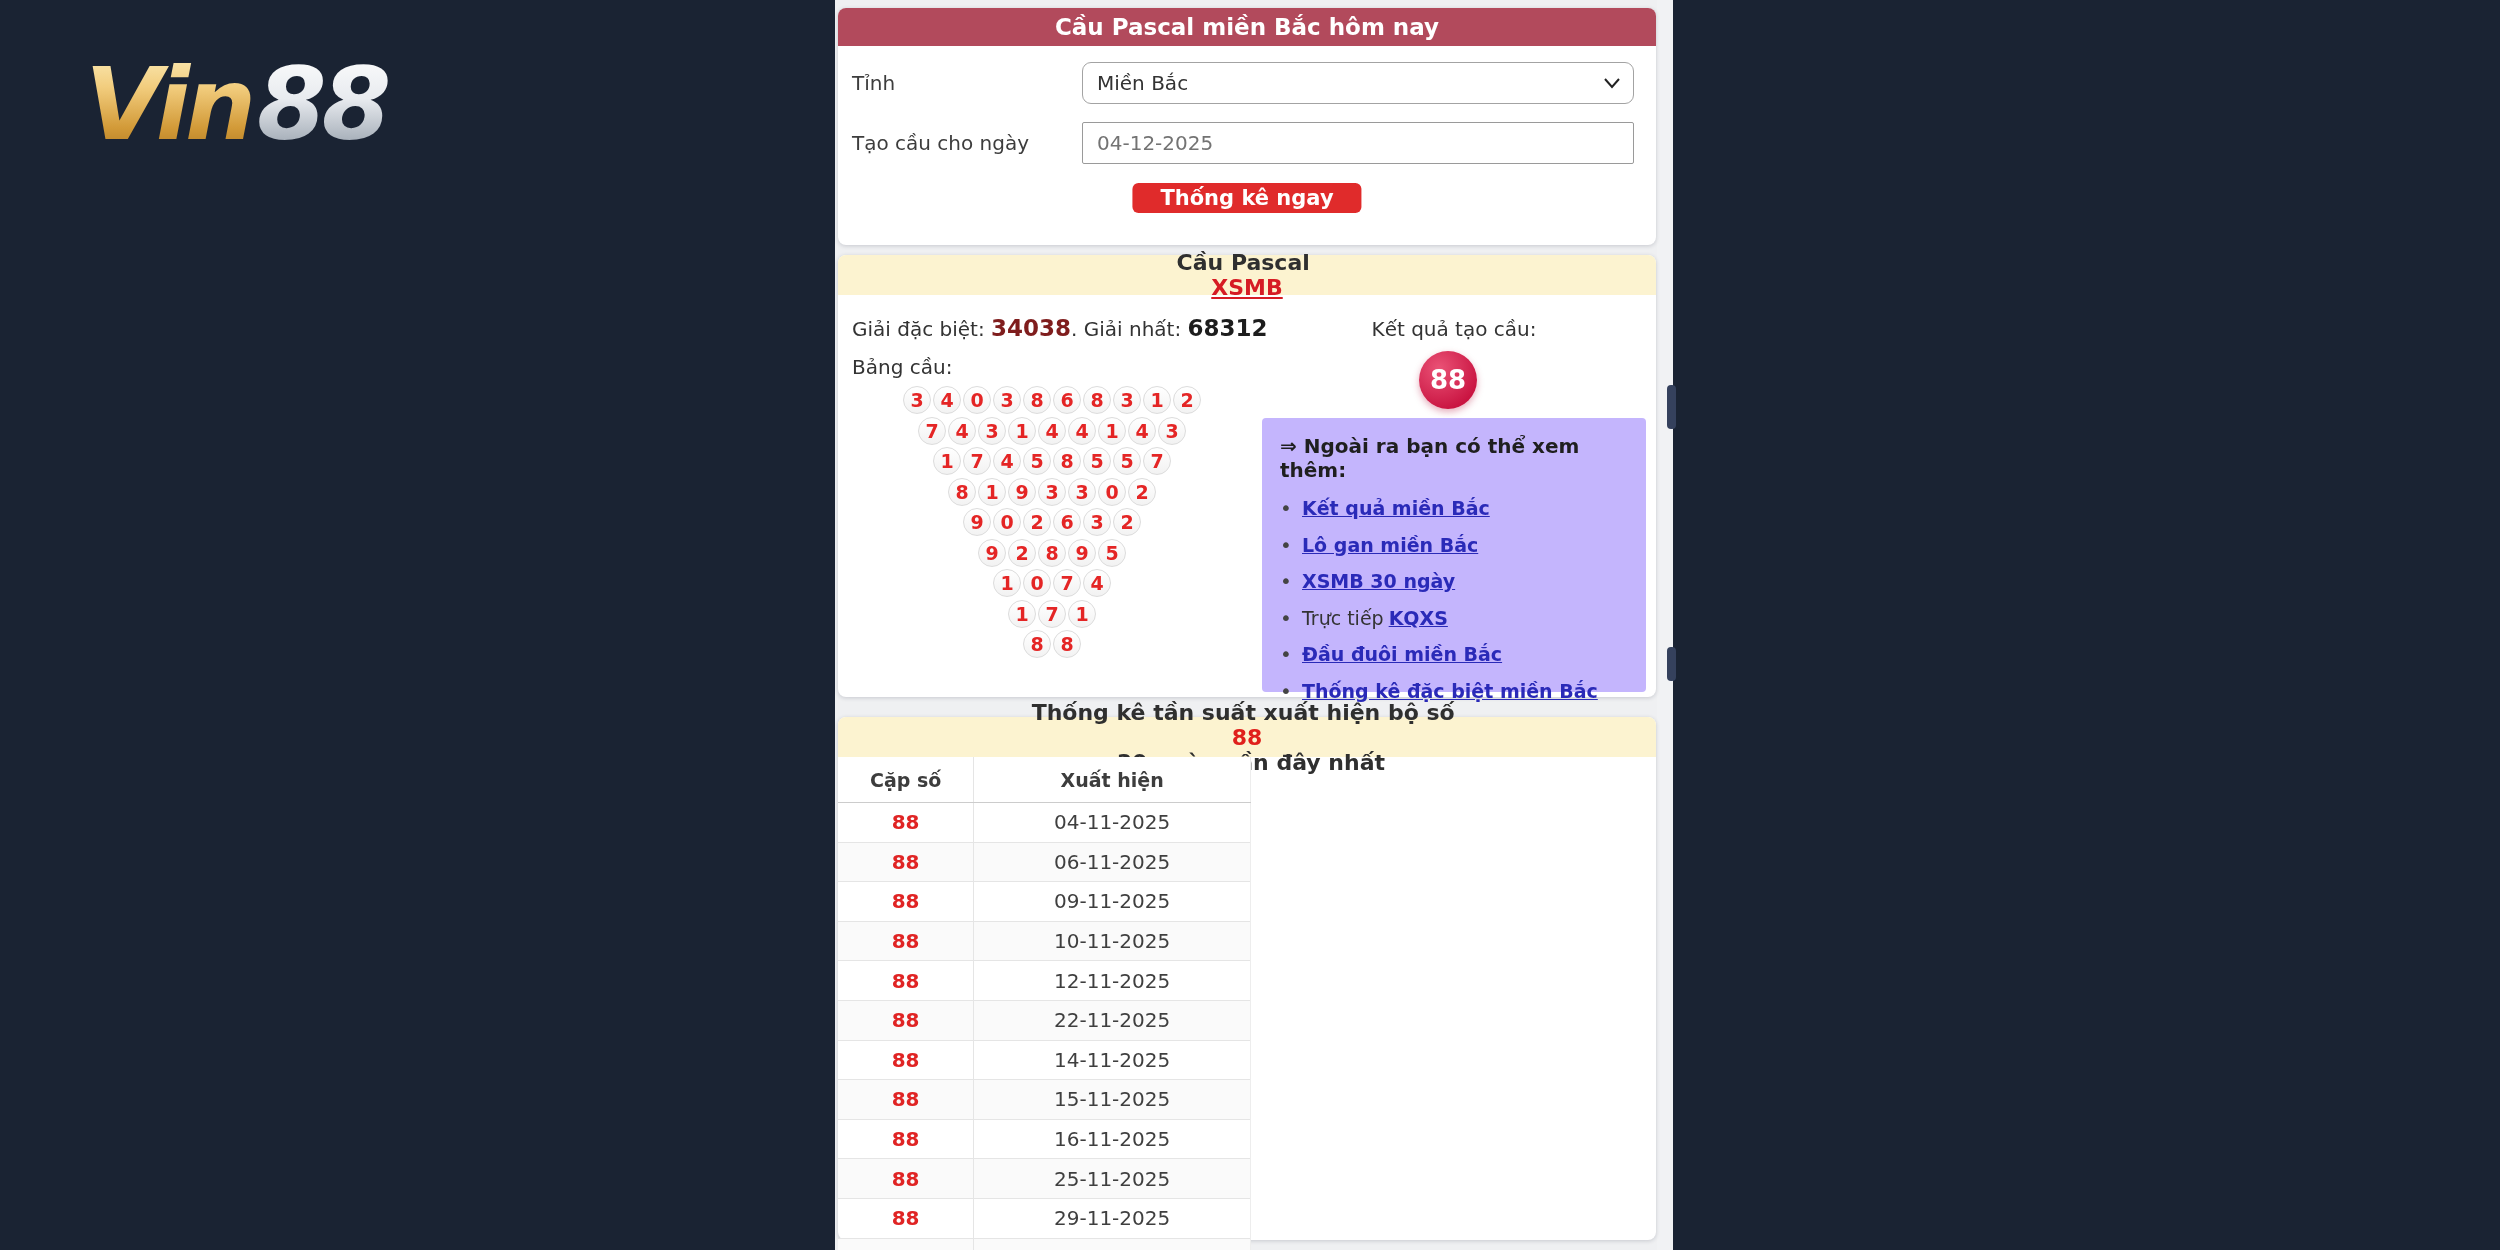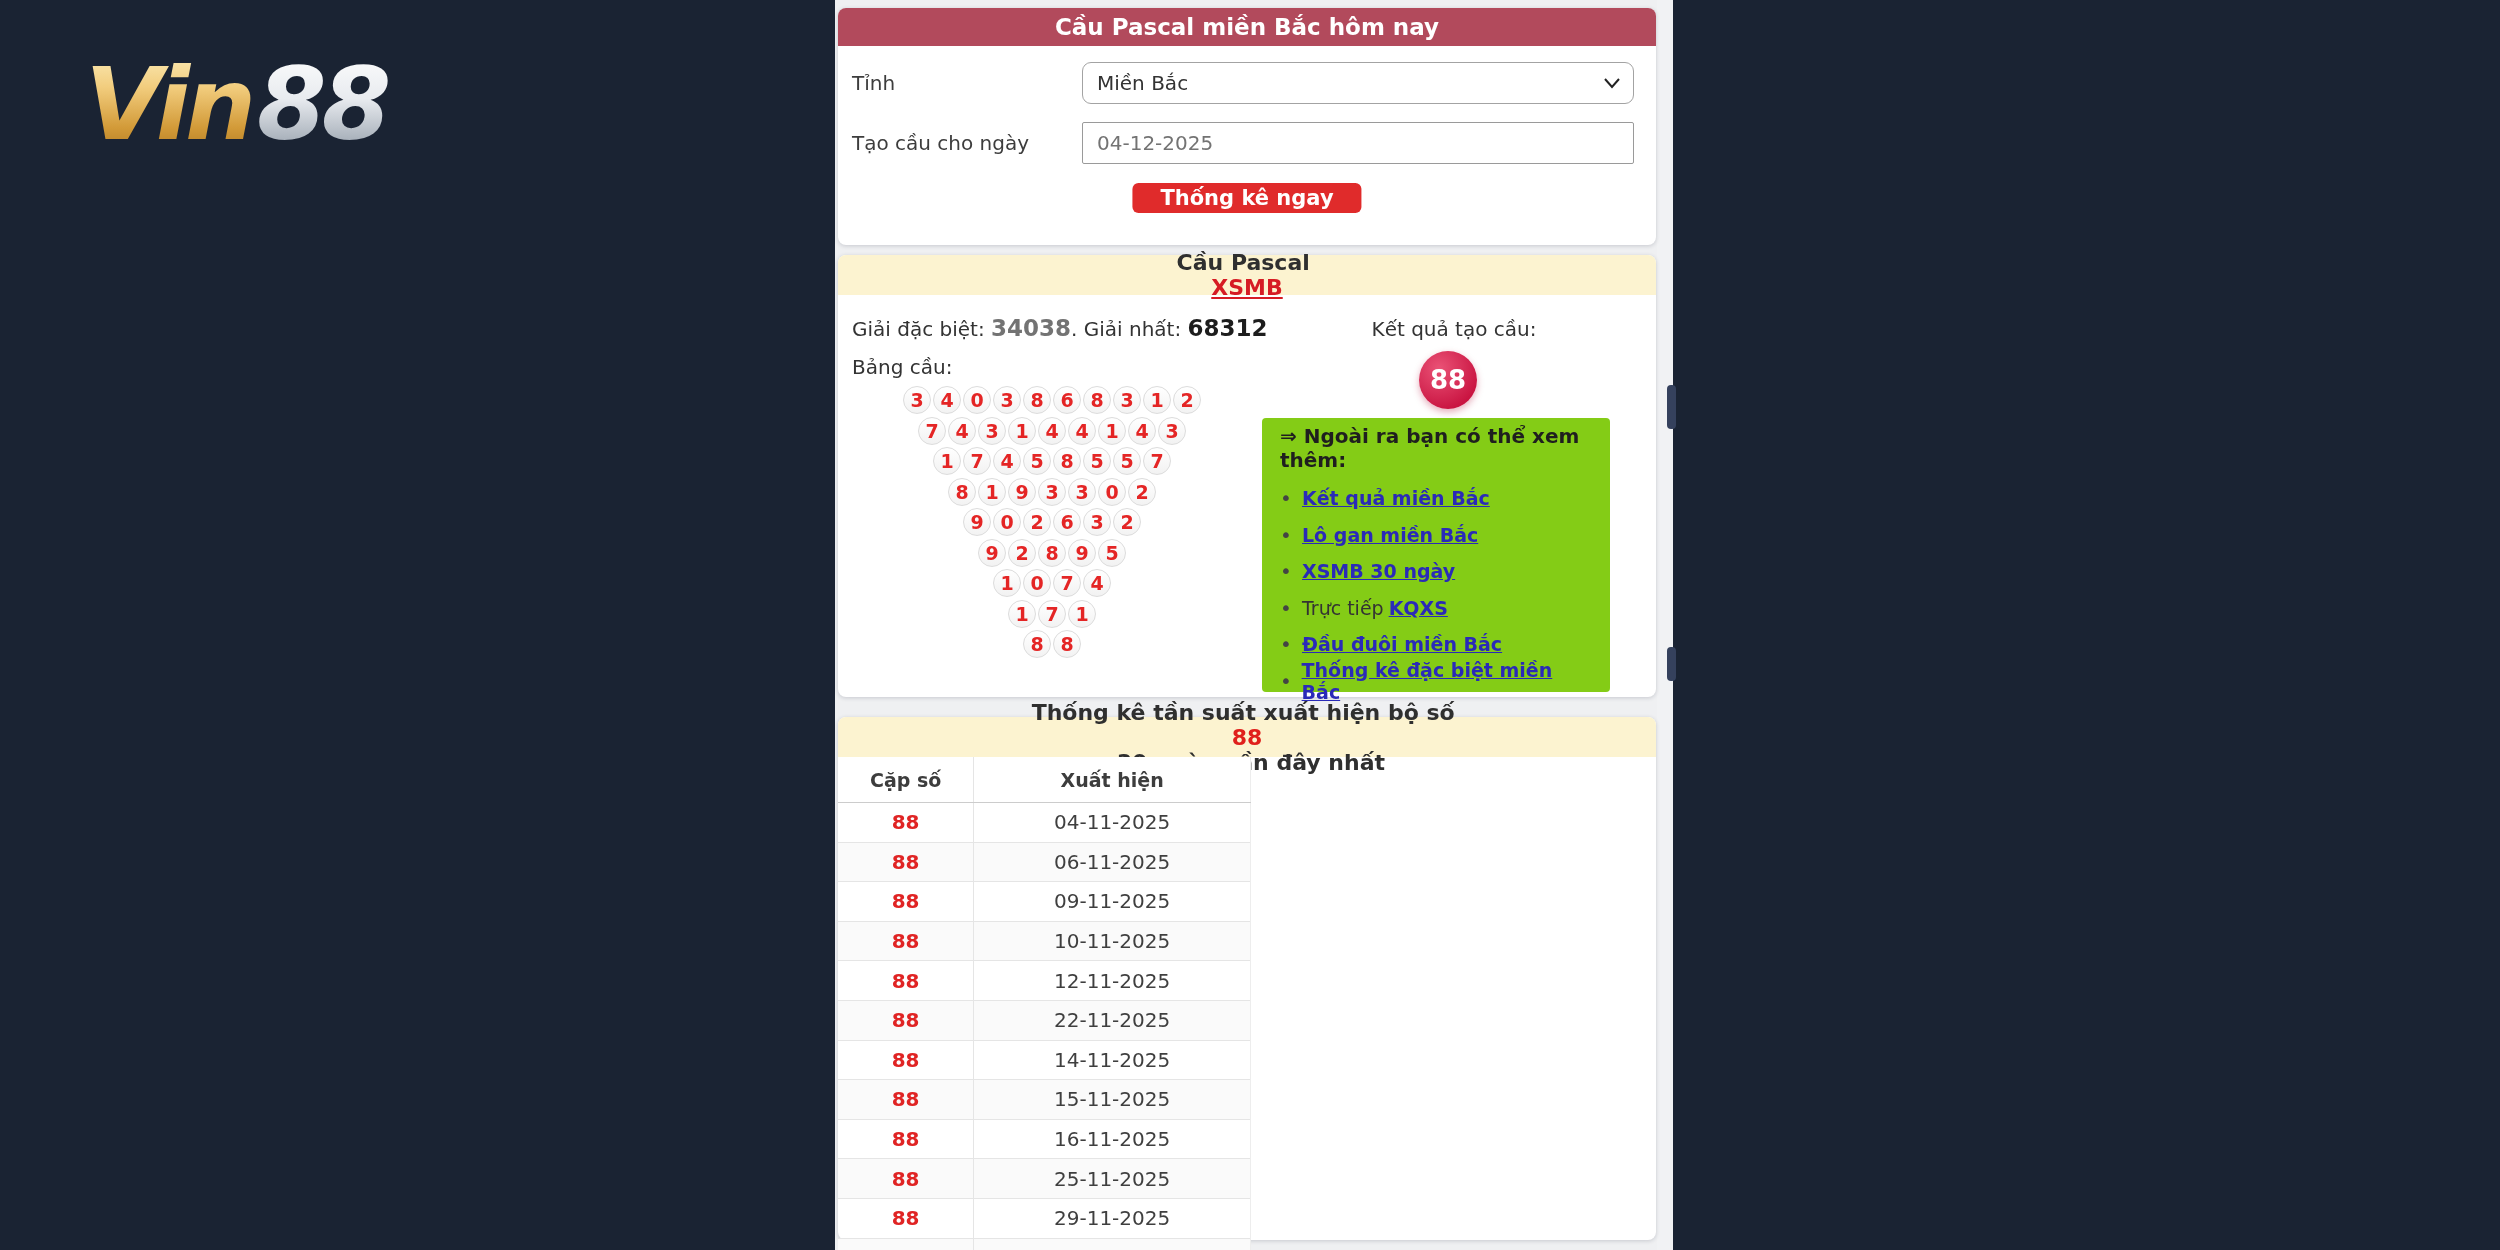--- a/index.html
+++ b/index.html
@@ -45,37 +45,37 @@
         padding:0 40px 0 14px;font-family:inherit;}
   .chev{position:absolute;right:12px;top:11px;pointer-events:none;}
   input.datebox{width:100%;height:100%;box-sizing:border-box;border:1px solid #9a9a9a;
         border-radius:2px;font-size:20px;color:#737373;padding:0 14px;font-family:inherit;}
   .submit-btn{position:absolute;top:175px;left:50%;transform:translateX(-50%);height:30px;
         padding:0 28px;background:#e02b2b;border:none;border-radius:6px;color:#fff;
         font-weight:bold;font-size:21px;font-family:inherit;cursor:pointer;}
 
   
   .prize-line{position:absolute;top:60px;left:14px;font-size:20px;color:#333;}
-  .prize-line .sp{color:#737373;font-weight:bold;font-size:23px;}
+  .prize-line .sp{color:#7f1d1d;font-weight:bold;font-size:23px;}
   .prize-line .fp{color:#1d1d1d;font-weight:bold;font-size:23px;}
   .bridge-label{position:absolute;top:100px;left:14px;font-size:20px;color:#333;}
   .triangle{position:absolute;top:131px;left:14px;width:400px;display:flex;
         flex-direction:column;gap:2.5px;align-items:center;}
   .tri-row{display:flex;gap:2px;}
   .tri-cell{width:28px;height:28px;border-radius:50%;border:1px solid #dcdcdc;
         background:linear-gradient(180deg,#ffffff,#f2f2f2);color:#e42525;font-weight:bold;
         font-size:19px;display:flex;align-items:center;justify-content:center;box-sizing:border-box;}
   .result-label{position:absolute;top:62px;left:424px;width:384px;text-align:center;
         font-size:20px;color:#333;font-weight:500;}
   .result-circle{position:absolute;top:96px;left:581px;width:58px;height:58px;border-radius:50%;
         background:radial-gradient(circle at 35% 30%,#ea5276,#c91441 75%);color:#fff;
         font-weight:bold;font-size:26px;display:flex;align-items:center;justify-content:center;
         box-shadow:0 3px 7px rgba(180,20,60,.35);}
-  .info-box{position:absolute;top:163px;left:424px;width:348px;height:274px;background:#84cc16;
-        border-radius:4px;box-sizing:border-box;padding:6px 18px;}
+  .info-box{position:absolute;top:163px;left:424px;width:384px;height:274px;background:#c4b5fd;
+        border-radius:4px;box-sizing:border-box;padding:16px 18px;}
   .info-heading{font-size:20px;font-weight:bold;color:#1f1f1f;margin-bottom:14px;}
   .info-item{display:flex;align-items:center;height:24px;margin-bottom:12.5px;}
   .info-item .bullet{width:22px;color:#444;font-size:20px;}
   .info-item .pre{color:#333;font-size:19px;margin-right:5px;}
   .info-item a{color:#2a2ab8;font-weight:bold;font-size:19px;text-decoration:underline;}
 
   
   .freq-table{position:absolute;top:40px;left:0;width:413px;border-collapse:collapse;}
   .freq-table th{height:43px;font-size:19px;color:#3d3d3d;font-weight:bold;text-align:center;
         border-bottom:1px solid #cccccc;background:#fff;}

